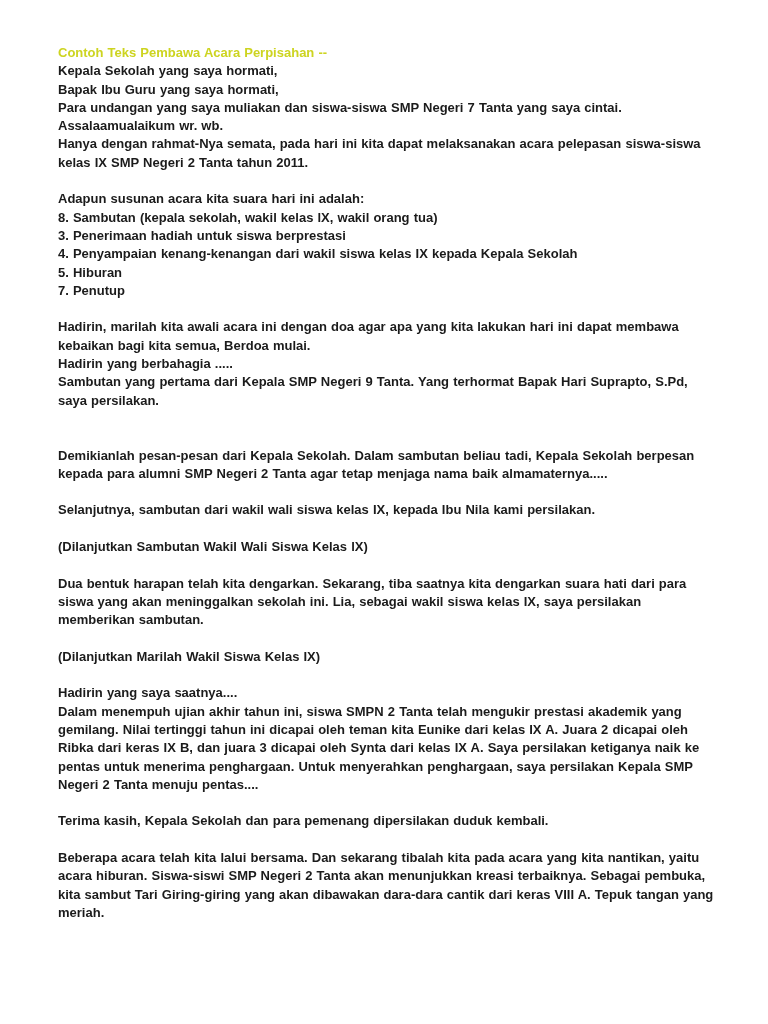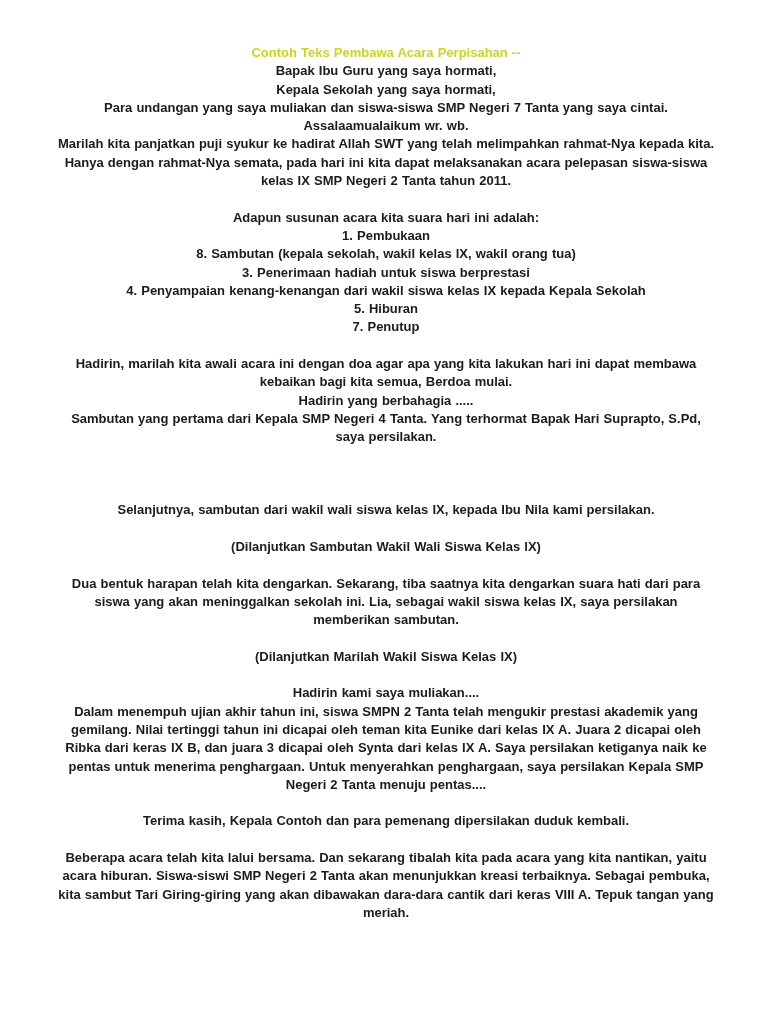--- a/index.html
+++ b/index.html
@@ -11,21 +11,20 @@
     width: 768px;
     height: 1024px;
     overflow: hidden;
   }
   .page {
     box-sizing: border-box;
     width: 768px;
     height: 1024px;
     padding: 44px 54px 36px 58px;
     background: #ffffff;
-    text-align: center;
   }
   .doc {
     font-family: "Liberation Sans", sans-serif;
     font-weight: bold;
     font-size: 13px;
     line-height: 18.3px;
   }
   p.block {
     margin: 0;
     padding: 0;
@@ -34,50 +33,49 @@
   p.spacer {
     height: 18.3px;
   }
 </style>
 </head>
 <body>
 
 <div class="page">
   <div class="doc" id="doc" style="color: rgb(27, 27, 27);">
       <p class="block title" style="color: rgb(205, 212, 32);">Contoh Teks Pembawa Acara Perpisahan --</p>
+      <p class="block line">Kepala Sekolah yang saya hormati,</p>
       <p class="block line">Bapak Ibu Guru yang saya hormati,</p>
-      <p class="block line">Kepala Sekolah yang saya hormati,</p>
       <p class="block line">Para undangan yang saya muliakan dan siswa-siswa SMP Negeri 7 Tanta yang saya cintai.</p>
       <p class="block line">Assalaamualaikum wr. wb.</p>
-      <p class="block line">Marilah kita panjatkan puji syukur ke hadirat Allah SWT yang telah melimpahkan rahmat-Nya kepada kita.</p>
       <p class="block line">Hanya dengan rahmat-Nya semata, pada hari ini kita dapat melaksanakan acara pelepasan siswa-siswa kelas IX SMP Negeri 2 Tanta tahun 2011.</p>
       <p class="block spacer"></p>
       <p class="block line">Adapun susunan acara kita suara hari ini adalah:</p>
-      <p class="block line">1. Pembukaan</p>
       <p class="block line">8. Sambutan (kepala sekolah, wakil kelas lX, wakil orang tua)</p>
       <p class="block line">3. Penerimaan hadiah untuk siswa berprestasi</p>
       <p class="block line">4. Penyampaian kenang-kenangan dari wakil siswa kelas IX kepada Kepala Sekolah</p>
       <p class="block line">5. Hiburan</p>
       <p class="block line">7. Penutup</p>
       <p class="block spacer"></p>
       <p class="block line">Hadirin, marilah kita awali acara ini dengan doa agar apa yang kita lakukan hari ini dapat membawa kebaikan bagi kita semua, Berdoa mulai.</p>
       <p class="block line">Hadirin yang berbahagia .....</p>
-      <p class="block line">Sambutan yang pertama dari Kepala SMP Negeri 4 Tanta. Yang terhormat Bapak Hari Suprapto, S.Pd, saya persilakan.</p>
+      <p class="block line">Sambutan yang pertama dari Kepala SMP Negeri 9 Tanta. Yang terhormat Bapak Hari Suprapto, S.Pd, saya persilakan.</p>
       <p class="block spacer"></p>
       <p class="block spacer"></p>
+      <p class="block line">Demikianlah pesan-pesan dari Kepala Sekolah. Dalam sambutan beliau tadi, Kepala Sekolah berpesan kepada para alumni SMP Negeri 2 Tanta agar tetap menjaga nama baik almamaternya.....</p>
       <p class="block spacer"></p>
       <p class="block line">Selanjutnya, sambutan dari wakil wali siswa kelas IX, kepada Ibu Nila kami persilakan.</p>
       <p class="block spacer"></p>
       <p class="block line">(Dilanjutkan Sambutan Wakil Wali Siswa Kelas lX)</p>
       <p class="block spacer"></p>
       <p class="block line">Dua bentuk harapan telah kita dengarkan. Sekarang, tiba saatnya kita dengarkan suara hati dari para siswa yang akan meninggalkan sekolah ini. Lia, sebagai wakil siswa kelas IX, saya persilakan memberikan sambutan.</p>
       <p class="block spacer"></p>
       <p class="block line">(Dilanjutkan Marilah Wakil Siswa Kelas IX)</p>
       <p class="block spacer"></p>
-      <p class="block line">Hadirin kami saya muliakan....</p>
+      <p class="block line">Hadirin yang saya saatnya....</p>
       <p class="block line">Dalam menempuh ujian akhir tahun ini, siswa SMPN 2 Tanta telah mengukir prestasi akademik yang gemilang. Nilai tertinggi tahun ini dicapai oleh teman kita Eunike dari kelas IX A. Juara 2 dicapai oleh Ribka dari keras IX B, dan juara 3 dicapai oleh Synta dari kelas IX A. Saya persilakan ketiganya naik ke pentas untuk menerima penghargaan. Untuk menyerahkan penghargaan, saya persilakan Kepala SMP Negeri 2 Tanta menuju pentas....</p>
       <p class="block spacer"></p>
-      <p class="block line">Terima kasih, Kepala Contoh dan para pemenang dipersilakan duduk kembali.</p>
+      <p class="block line">Terima kasih, Kepala Sekolah dan para pemenang dipersilakan duduk kembali.</p>
       <p class="block spacer"></p>
       <p class="block line">Beberapa acara telah kita lalui bersama. Dan sekarang tibalah kita pada acara yang kita nantikan, yaitu acara hiburan. Siswa-siswi SMP Negeri 2 Tanta akan menunjukkan kreasi terbaiknya. Sebagai pembuka, kita sambut Tari Giring-giring yang akan dibawakan dara-dara cantik dari keras VIII A. Tepuk tangan yang meriah.</p>
       <p class="block spacer"></p>
     </div>
 </div>
 
 </body></html>

